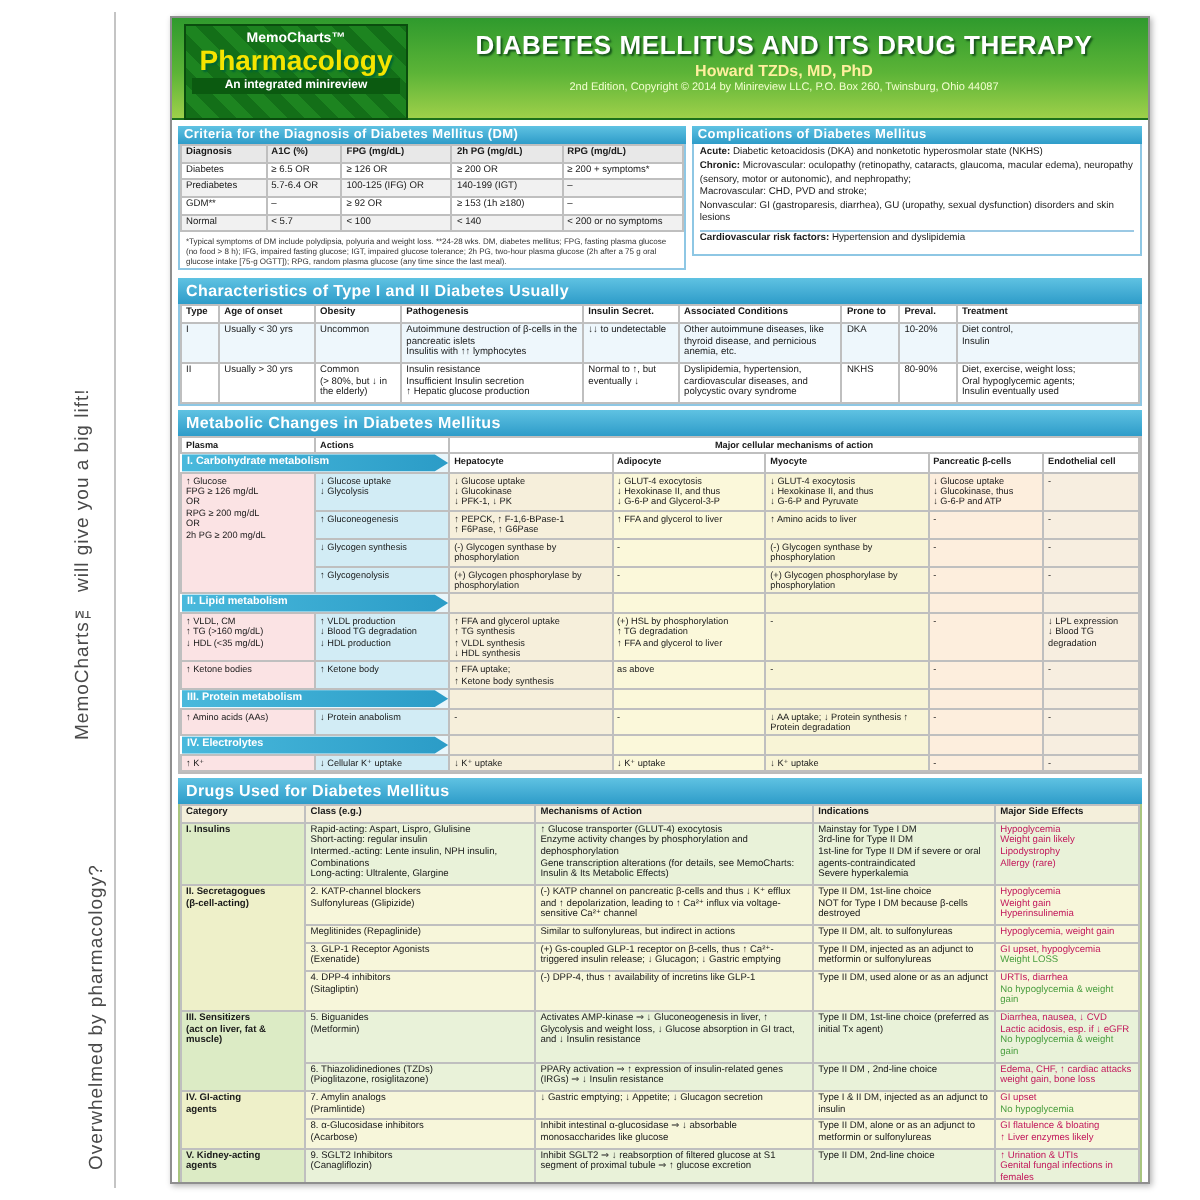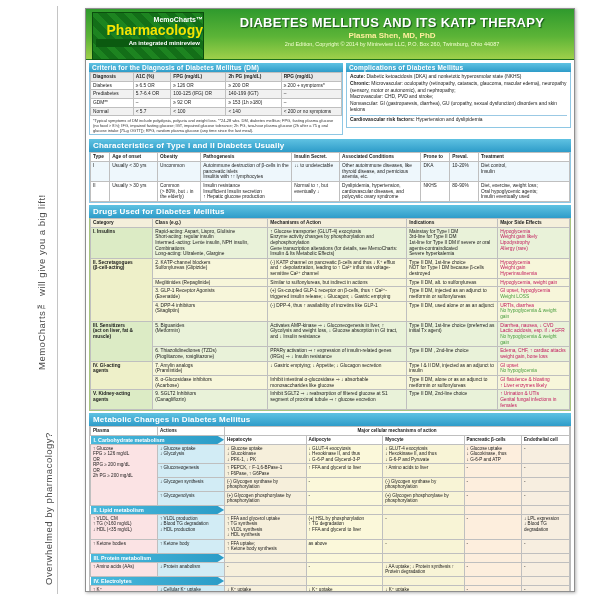--- a/index.html
+++ b/index.html
@@ -11,21 +11,21 @@
   #vt1{left:36px;top:90px;height:280px;}
   #vt2{left:43px;top:380px;height:205px;}
 
   .card{position:absolute;left:85px;top:8px;width:488px;height:582px;background:#fff;
         border:1px solid #8f8f8f;box-shadow:1px 1px 3px rgba(0,0,0,.3);overflow:hidden;}
 
   
   .hdr{height:50px;background:linear-gradient(180deg,#2f9a2d 0%,#5cb437 55%,#9ed04a 100%);position:relative;border-bottom:1px solid #1c6f1c;}
   .logo{position:absolute;left:6px;top:3px;width:112px;height:48px;background:
         repeating-linear-gradient(45deg,#136f18 0 6px,#1d8420 6px 12px);border:1px solid #0a4d0e;
-        text-align:right;box-sizing:border-box;}
+        text-align:center;box-sizing:border-box;}
   .logo .brand{color:#fff;font-weight:bold;font-size:7px;margin-top:3px;}
   .logo .lname{color:#f5e400;font-weight:bold;font-size:14px;line-height:14px;text-shadow:1px 1px 1px #063;}
   .logo .tag{background:#0b5a10;color:#fff;font-weight:bold;font-size:6px;margin:2px 3px 0 3px;padding:1px 0;}
   .titleblock{margin-left:124px;text-align:center;padding-top:6px;}
   .title{color:#fff;font-weight:bold;font-size:13px;letter-spacing:.3px;text-shadow:1px 1px 1px #16531a;}
   .author{color:#ffef9e;font-weight:bold;font-size:8px;margin-top:1px;}
   .edition{color:#f2ffd0;font-size:5.5px;margin-top:1px;}
 
   
   .bar{background:linear-gradient(180deg,#5fc2e2,#2e9cc9);color:#fff;font-weight:bold;
@@ -89,22 +89,22 @@
 
 <div class="card">
 
   <div class="hdr">
     <div class="logo">
       <div class="brand">MemoCharts™</div>
       <div class="lname">Pharmacology</div>
       <div class="tag">An integrated minireview</div>
     </div>
     <div class="titleblock">
-      <div class="title">DIABETES MELLITUS AND ITS KATP THERAPY</div>
-      <div class="author">Plasma Shen, MD, PhD</div>
+      <div class="title">DIABETES MELLITUS AND ITS DRUG THERAPY</div>
+      <div class="author">Howard TZDs, MD, PhD</div>
       <div class="edition">2nd Edition, Copyright © 2014 by Minireview LLC, P.O. Box 260, Twinsburg, Ohio 44087</div>
     </div>
   </div>
 
   <div class="band">
     <div class="col1">
       <div class="bar smallbar">Criteria for the Diagnosis of  Diabetes Mellitus (DM)</div>
       <div class="box">
         <table class="t crit">
           <colgroup>
@@ -231,141 +231,20 @@
           <td>Diet, exercise, weight loss;
 Oral hypoglycemic agents;
 Insulin eventually used</td>
         </tr>
       </tbody>
         </table>
     </div>
   </div>
 
   <div class="sect">
-    <div class="bar">Drugs Used for Diabetes Mellitus</div>
-    <div class="box" style="border-color:#a8c57f">
-      <table class="t drg">
-        <colgroup>
-            <col style="width:13%">
-            <col style="width:24%">
-            <col style="width:29%">
-            <col style="width:19%">
-            <col style="width:15%">
-          </colgroup>
-        <tbody>
-            <tr>
-          <th>Category</th>
-          <th>Class (e.g.)</th>
-          <th>Mechanisms of Action</th>
-          <th>Indications</th>
-          <th>Major Side Effects</th>
-        </tr>
-        <tr class="g">
-          <td class="cat">I.  Insulins</td>
-          <td class="clsc">Rapid-acting: Aspart, Lispro, Glulisine
-Short-acting: regular insulin
-Intermed.-acting: Lente insulin, NPH insulin, Combinations
-Long-acting: Ultralente, Glargine</td>
-          <td>↑ Glucose transporter (GLUT-4) exocytosis
-Enzyme activity changes by phosphorylation and dephosphorylation
-Gene transcription alterations (for details, see MemoCharts: Insulin &amp; Its Metabolic Effects)</td>
-          <td>Mainstay for Type I DM
-3rd-line for Type II DM
-1st-line for Type II DM if severe or oral agents-contraindicated
-Severe hyperkalemia</td>
-          <td><div class="bad">Hypoglycemia
-Weight gain likely
-Lipodystrophy
-Allergy (rare)</div><div class="good"></div></td>
-        </tr>
-        <tr class="y">
-          <td class="cat" rowspan="4">II. Secretagogues
-(β-cell-acting)</td>
-          <td class="clsc">2. KATP-channel blockers
-Sulfonylureas (Glipizide)</td>
-          <td>(-) KATP channel on pancreatic β-cells and thus ↓ K⁺ efflux and ↑ depolarization, leading to ↑ Ca²⁺ influx via voltage-sensitive Ca²⁺ channel</td>
-          <td>Type II DM, 1st-line choice
-NOT for Type I DM because β-cells destroyed</td>
-          <td><div class="bad">Hypoglycemia
-Weight gain
-Hyperinsulinemia</div><div class="good"></div></td>
-        </tr>
-        <tr class="y">
-          <td class="clsc">Meglitinides (Repaglinide)</td>
-          <td>Similar to sulfonylureas, but indirect in actions</td>
-          <td>Type II DM, alt. to sulfonylureas</td>
-          <td><div class="bad">Hypoglycemia, weight gain</div><div class="good"></div></td>
-        </tr>
-        <tr class="y">
-          <td class="clsc">3. GLP-1 Receptor Agonists
-(Exenatide)</td>
-          <td>(+) Gs-coupled GLP-1 receptor on β-cells, thus ↑ Ca²⁺-triggered insulin release; ↓ Glucagon; ↓ Gastric emptying</td>
-          <td>Type II DM, injected as an adjunct to metformin or sulfonylureas</td>
-          <td><div class="bad">GI upset, hypoglycemia</div><div class="good">Weight LOSS</div></td>
-        </tr>
-        <tr class="y">
-          <td class="clsc">4. DPP-4 inhibitors
-(Sitagliptin)</td>
-          <td>(-) DPP-4, thus ↑ availability of incretins like GLP-1</td>
-          <td>Type II DM, used alone or as an adjunct</td>
-          <td><div class="bad">URTIs, diarrhea</div><div class="good">No hypoglycemia &amp; weight gain</div></td>
-        </tr>
-        <tr class="g">
-          <td class="cat" rowspan="2">III. Sensitizers
-(act on liver, fat &amp; muscle)</td>
-          <td class="clsc">5. Biguanides
-(Metformin)</td>
-          <td>Activates AMP-kinase ⇒ ↓ Gluconeogenesis in liver, ↑ Glycolysis and weight loss, ↓ Glucose absorption in GI tract, and ↓ Insulin resistance</td>
-          <td>Type II DM, 1st-line choice (preferred as initial Tx agent)</td>
-          <td><div class="bad">Diarrhea, nausea, ↓ CVD
-Lactic acidosis, esp. if ↓ eGFR</div><div class="good">No hypoglycemia &amp; weight gain</div></td>
-        </tr>
-        <tr class="g">
-          <td class="clsc">6. Thiazolidinediones (TZDs)
-(Pioglitazone, rosiglitazone)</td>
-          <td>PPARγ activation ⇒ ↑ expression of insulin-related genes (IRGs) ⇒ ↓ Insulin resistance</td>
-          <td>Type II DM , 2nd-line choice</td>
-          <td><div class="bad">Edema, CHF, ↑ cardiac attacks
-weight gain, bone loss</div><div class="good"></div></td>
-        </tr>
-        <tr class="y">
-          <td class="cat" rowspan="2">IV. GI-acting
-agents</td>
-          <td class="clsc">7. Amylin analogs
-(Pramlintide)</td>
-          <td>↓ Gastric emptying; ↓ Appetite; ↓ Glucagon secretion</td>
-          <td>Type I &amp; II DM, injected as an adjunct to insulin</td>
-          <td><div class="bad">GI upset</div><div class="good">No hypoglycemia</div></td>
-        </tr>
-        <tr class="y">
-          <td class="clsc">8. α-Glucosidase inhibitors
-(Acarbose)</td>
-          <td>Inhibit intestinal α-glucosidase ⇒ ↓ absorbable monosaccharides like glucose</td>
-          <td>Type II DM, alone or as an adjunct to metformin or sulfonylureas</td>
-          <td><div class="bad">GI flatulence &amp; bloating
-↑ Liver enzymes likely</div><div class="good"></div></td>
-        </tr>
-        <tr class="g">
-          <td class="cat">V. Kidney-acting
-agents</td>
-          <td class="clsc">9. SGLT2 Inhibitors
-(Canagliflozin)</td>
-          <td>Inhibit SGLT2 ⇒ ↓ reabsorption of filtered glucose at S1 segment of proximal tubule ⇒ ↑ glucose excretion</td>
-          <td>Type II DM, 2nd-line choice</td>
-          <td><div class="bad">↑ Urination &amp; UTIs
-Genital fungal infections in females</div><div class="good"></div></td>
-        </tr>
-
-      </tbody>
-        </table>
-    </div>
-
-  </div>
-
-  <div class="sect">
     <div class="bar">Metabolic Changes in Diabetes Mellitus</div>
     <div class="box" style="border-color:#bbb">
       <table class="t met">
         <colgroup>
             <col style="width:14%">
             <col style="width:14%">
             <col style="width:17%">
             <col style="width:16%">
             <col style="width:17%">
             <col style="width:12%">
@@ -502,13 +381,134 @@
           <td class="c-adi">↓ K⁺ uptake</td>
           <td class="c-myo">↓ K⁺ uptake</td>
           <td class="c-bet">-</td>
           <td class="c-end">-</td>
         </tr>
       </tbody>
         </table>
     </div>
   </div>
 
+  <div class="sect">
+    <div class="bar">Drugs Used for Diabetes Mellitus</div>
+    <div class="box" style="border-color:#a8c57f">
+      <table class="t drg">
+        <colgroup>
+            <col style="width:13%">
+            <col style="width:24%">
+            <col style="width:29%">
+            <col style="width:19%">
+            <col style="width:15%">
+          </colgroup>
+        <tbody>
+            <tr>
+          <th>Category</th>
+          <th>Class (e.g.)</th>
+          <th>Mechanisms of Action</th>
+          <th>Indications</th>
+          <th>Major Side Effects</th>
+        </tr>
+        <tr class="g">
+          <td class="cat">I.  Insulins</td>
+          <td class="clsc">Rapid-acting: Aspart, Lispro, Glulisine
+Short-acting: regular insulin
+Intermed.-acting: Lente insulin, NPH insulin, Combinations
+Long-acting: Ultralente, Glargine</td>
+          <td>↑ Glucose transporter (GLUT-4) exocytosis
+Enzyme activity changes by phosphorylation and dephosphorylation
+Gene transcription alterations (for details, see MemoCharts: Insulin &amp; Its Metabolic Effects)</td>
+          <td>Mainstay for Type I DM
+3rd-line for Type II DM
+1st-line for Type II DM if severe or oral agents-contraindicated
+Severe hyperkalemia</td>
+          <td><div class="bad">Hypoglycemia
+Weight gain likely
+Lipodystrophy
+Allergy (rare)</div><div class="good"></div></td>
+        </tr>
+        <tr class="y">
+          <td class="cat" rowspan="4">II. Secretagogues
+(β-cell-acting)</td>
+          <td class="clsc">2. KATP-channel blockers
+Sulfonylureas (Glipizide)</td>
+          <td>(-) KATP channel on pancreatic β-cells and thus ↓ K⁺ efflux and ↑ depolarization, leading to ↑ Ca²⁺ influx via voltage-sensitive Ca²⁺ channel</td>
+          <td>Type II DM, 1st-line choice
+NOT for Type I DM because β-cells destroyed</td>
+          <td><div class="bad">Hypoglycemia
+Weight gain
+Hyperinsulinemia</div><div class="good"></div></td>
+        </tr>
+        <tr class="y">
+          <td class="clsc">Meglitinides (Repaglinide)</td>
+          <td>Similar to sulfonylureas, but indirect in actions</td>
+          <td>Type II DM, alt. to sulfonylureas</td>
+          <td><div class="bad">Hypoglycemia, weight gain</div><div class="good"></div></td>
+        </tr>
+        <tr class="y">
+          <td class="clsc">3. GLP-1 Receptor Agonists
+(Exenatide)</td>
+          <td>(+) Gs-coupled GLP-1 receptor on β-cells, thus ↑ Ca²⁺-triggered insulin release; ↓ Glucagon; ↓ Gastric emptying</td>
+          <td>Type II DM, injected as an adjunct to metformin or sulfonylureas</td>
+          <td><div class="bad">GI upset, hypoglycemia</div><div class="good">Weight LOSS</div></td>
+        </tr>
+        <tr class="y">
+          <td class="clsc">4. DPP-4 inhibitors
+(Sitagliptin)</td>
+          <td>(-) DPP-4, thus ↑ availability of incretins like GLP-1</td>
+          <td>Type II DM, used alone or as an adjunct</td>
+          <td><div class="bad">URTIs, diarrhea</div><div class="good">No hypoglycemia &amp; weight gain</div></td>
+        </tr>
+        <tr class="g">
+          <td class="cat" rowspan="2">III. Sensitizers
+(act on liver, fat &amp; muscle)</td>
+          <td class="clsc">5. Biguanides
+(Metformin)</td>
+          <td>Activates AMP-kinase ⇒ ↓ Gluconeogenesis in liver, ↑ Glycolysis and weight loss, ↓ Glucose absorption in GI tract, and ↓ Insulin resistance</td>
+          <td>Type II DM, 1st-line choice (preferred as initial Tx agent)</td>
+          <td><div class="bad">Diarrhea, nausea, ↓ CVD
+Lactic acidosis, esp. if ↓ eGFR</div><div class="good">No hypoglycemia &amp; weight gain</div></td>
+        </tr>
+        <tr class="g">
+          <td class="clsc">6. Thiazolidinediones (TZDs)
+(Pioglitazone, rosiglitazone)</td>
+          <td>PPARγ activation ⇒ ↑ expression of insulin-related genes (IRGs) ⇒ ↓ Insulin resistance</td>
+          <td>Type II DM , 2nd-line choice</td>
+          <td><div class="bad">Edema, CHF, ↑ cardiac attacks
+weight gain, bone loss</div><div class="good"></div></td>
+        </tr>
+        <tr class="y">
+          <td class="cat" rowspan="2">IV. GI-acting
+agents</td>
+          <td class="clsc">7. Amylin analogs
+(Pramlintide)</td>
+          <td>↓ Gastric emptying; ↓ Appetite; ↓ Glucagon secretion</td>
+          <td>Type I &amp; II DM, injected as an adjunct to insulin</td>
+          <td><div class="bad">GI upset</div><div class="good">No hypoglycemia</div></td>
+        </tr>
+        <tr class="y">
+          <td class="clsc">8. α-Glucosidase inhibitors
+(Acarbose)</td>
+          <td>Inhibit intestinal α-glucosidase ⇒ ↓ absorbable monosaccharides like glucose</td>
+          <td>Type II DM, alone or as an adjunct to metformin or sulfonylureas</td>
+          <td><div class="bad">GI flatulence &amp; bloating
+↑ Liver enzymes likely</div><div class="good"></div></td>
+        </tr>
+        <tr class="g">
+          <td class="cat">V. Kidney-acting
+agents</td>
+          <td class="clsc">9. SGLT2 Inhibitors
+(Canagliflozin)</td>
+          <td>Inhibit SGLT2 ⇒ ↓ reabsorption of filtered glucose at S1 segment of proximal tubule ⇒ ↑ glucose excretion</td>
+          <td>Type II DM, 2nd-line choice</td>
+          <td><div class="bad">↑ Urination &amp; UTIs
+Genital fungal infections in females</div><div class="good"></div></td>
+        </tr>
+
+      </tbody>
+        </table>
+    </div>
+
+  </div>
+
 </div>
 
 </body></html>

